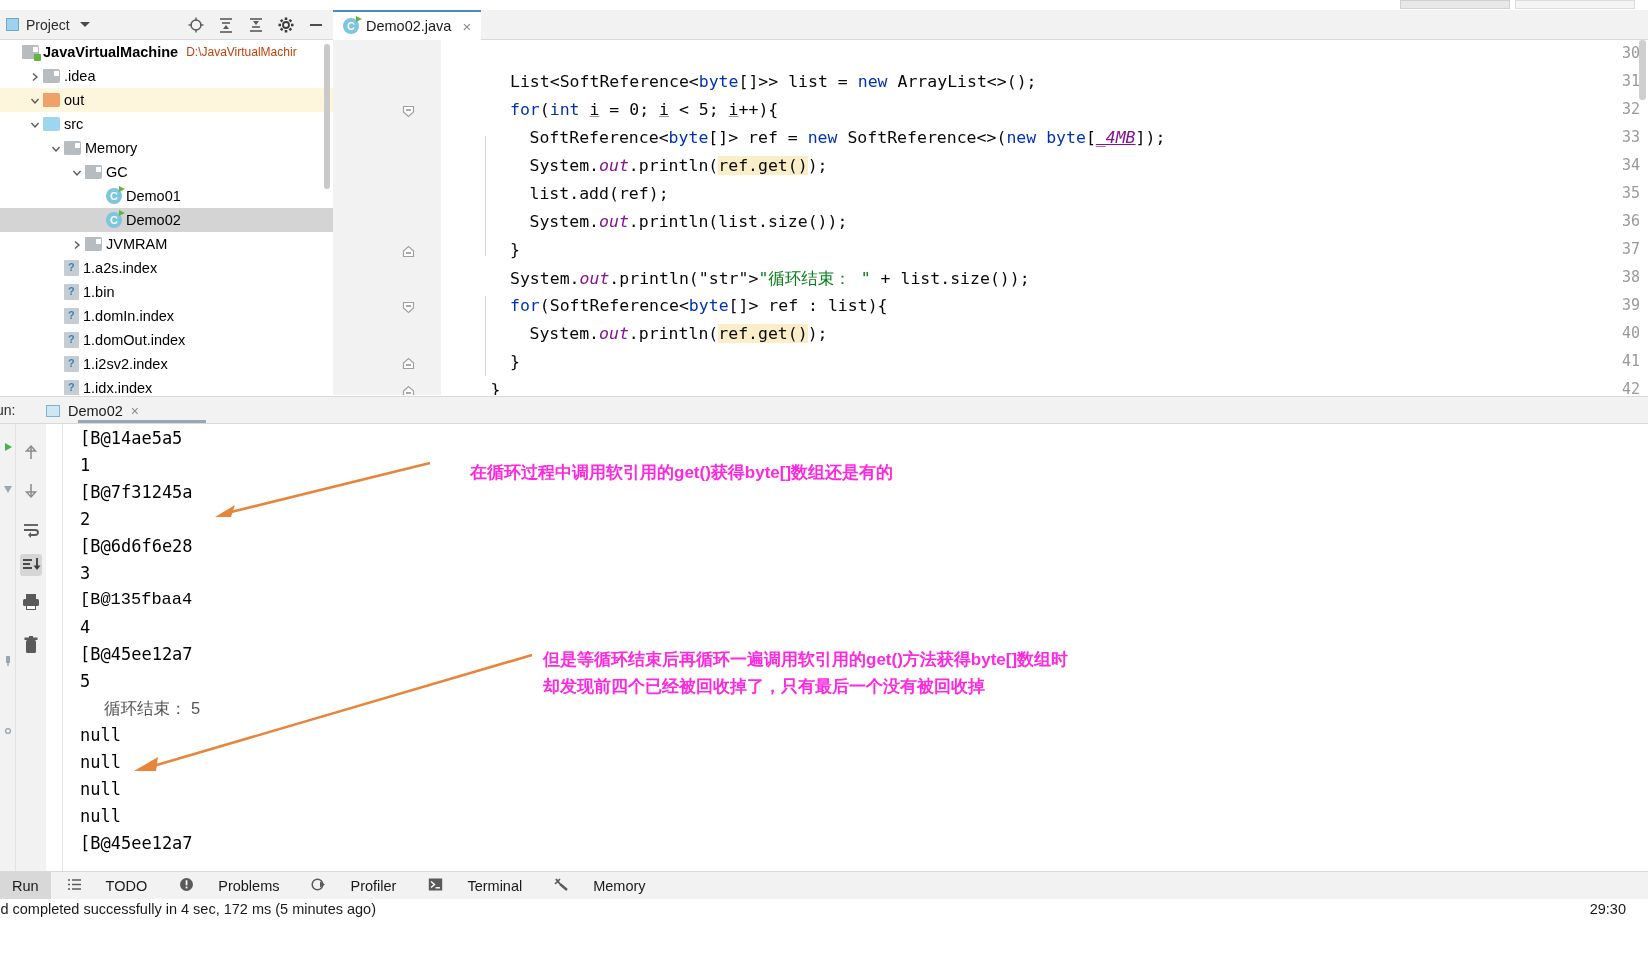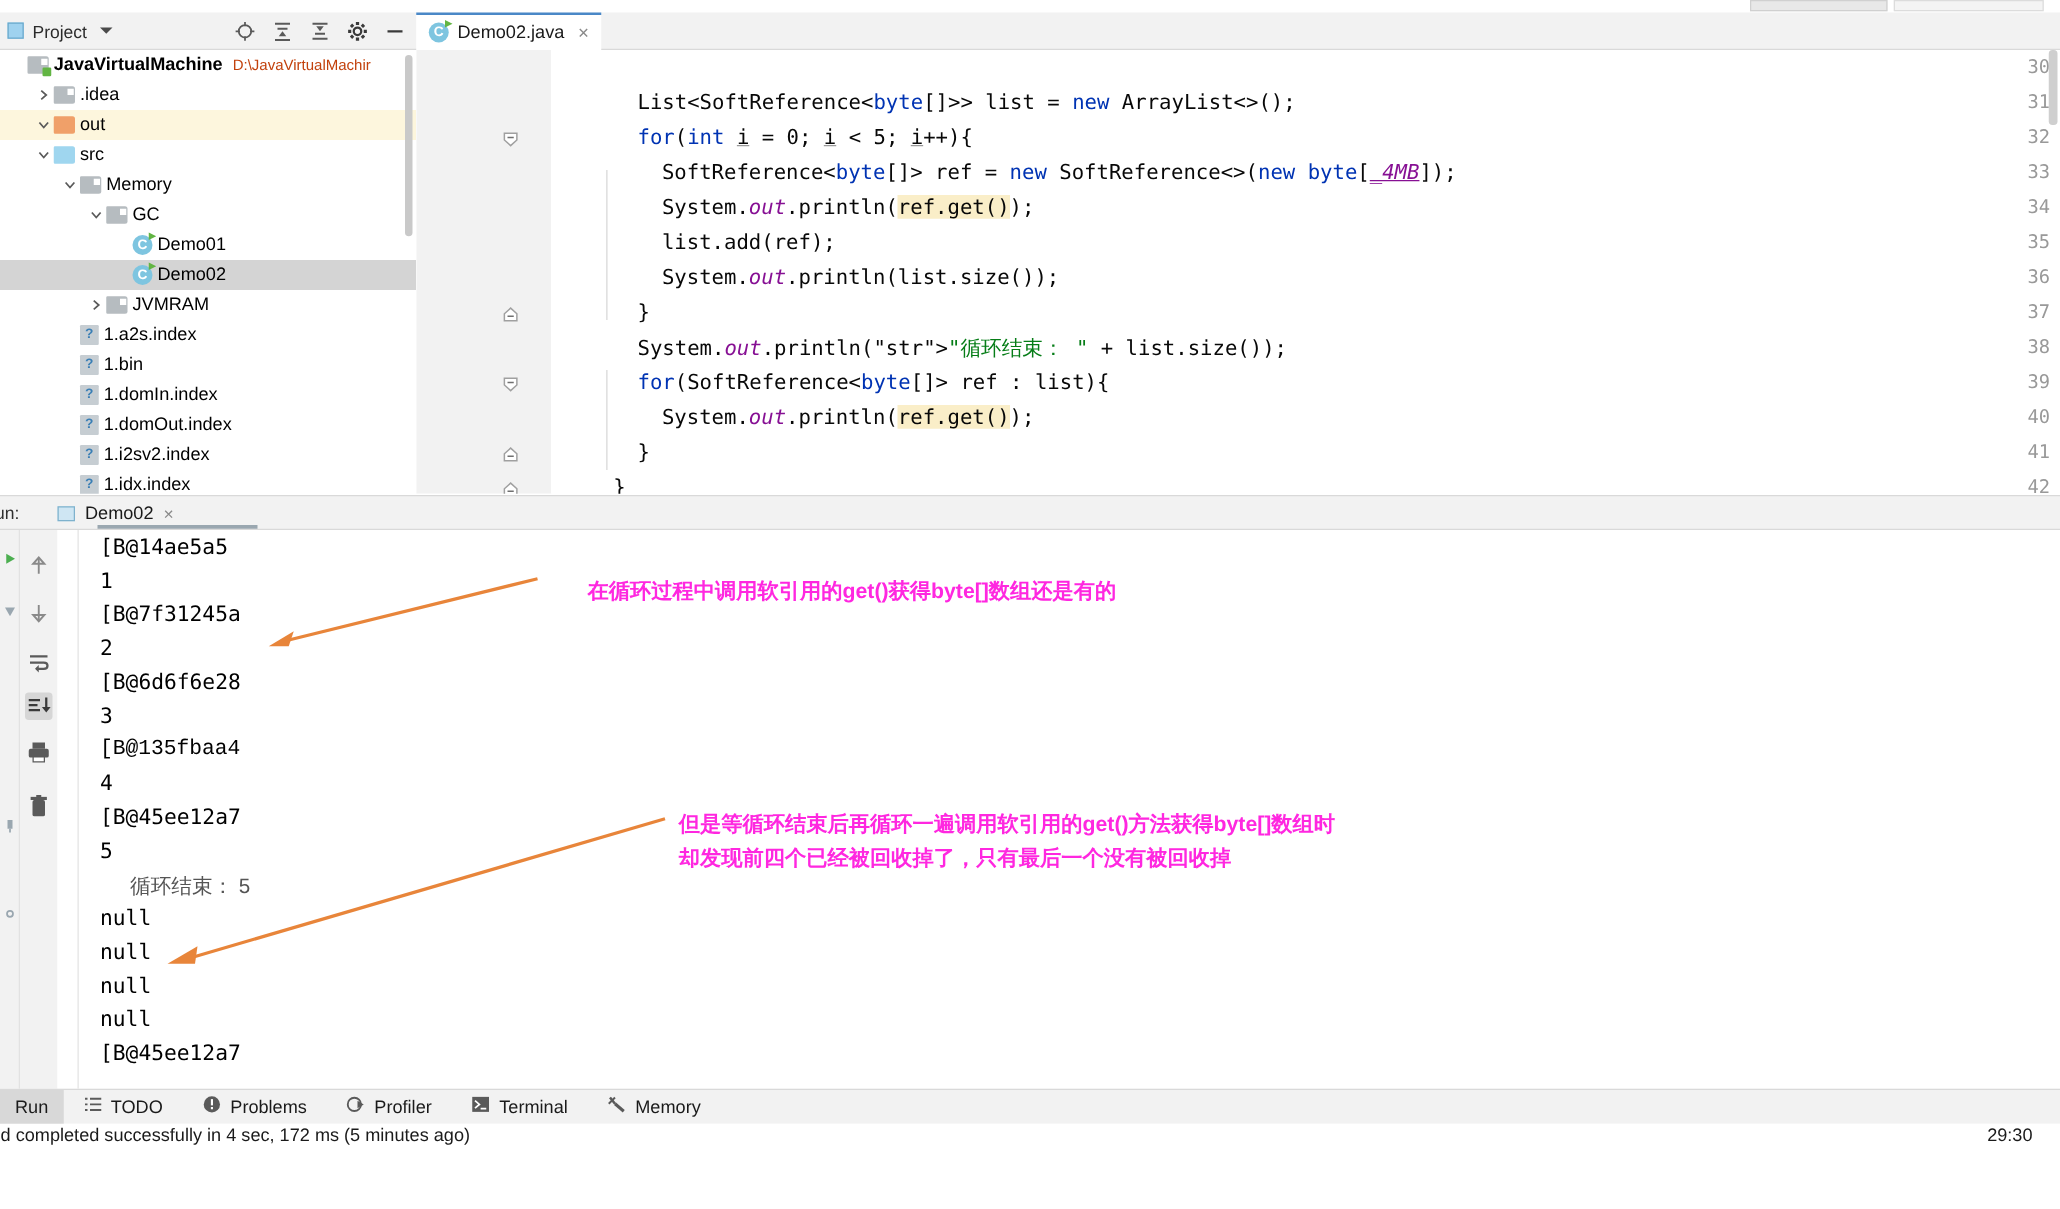--- a/index.html
+++ b/index.html
@@ -142,21 +142,21 @@
         font-family:"Liberation Sans",sans-serif; white-space:nowrap;}
   .arrowsvg{position:absolute;overflow:visible;}
 
   
   .botbar{
     position:absolute;left:0;top:871px;width:1648px;height:28px;background:#f2f2f2;
     border-top:1px solid #d9d9d9; display:flex; align-items:center;
   }
   .botbar .run-chip{height:28px;display:flex;align-items:center;padding:0 12px;background:#d8d8d8;
         font-size:14.5px;color:#1a1a1a;}
-  .bb-item{display:flex;align-items:center;gap:7px;padding:0 16px;font-size:14.5px;color:#1a1a1a;}
+  .bb-item{display:flex;align-items:center;gap:24px;padding:0 16px;font-size:14.5px;color:#1a1a1a;}
   .statusbar{
     position:absolute;left:0;top:899px;width:1648px;height:68px;background:#ffffff;
     font-size:14.5px;color:#1a1a1a;
   }
   .status-text{position:absolute;left:-6px;top:2px;}
   .status-right{position:absolute;right:22px;top:2px;color:#1a1a1a;}
 </style>
 </head>
 <body>
 

